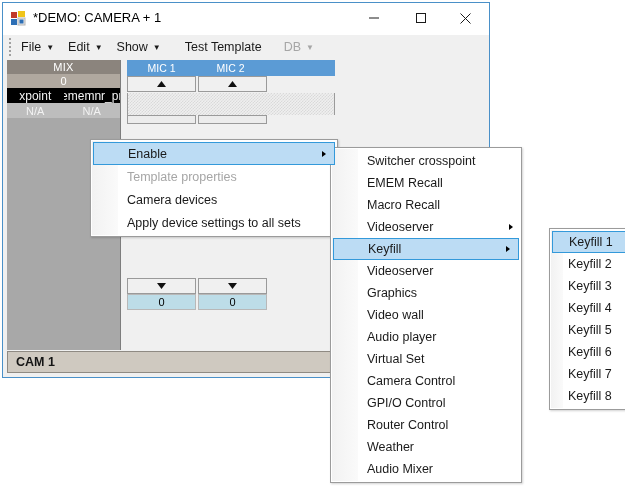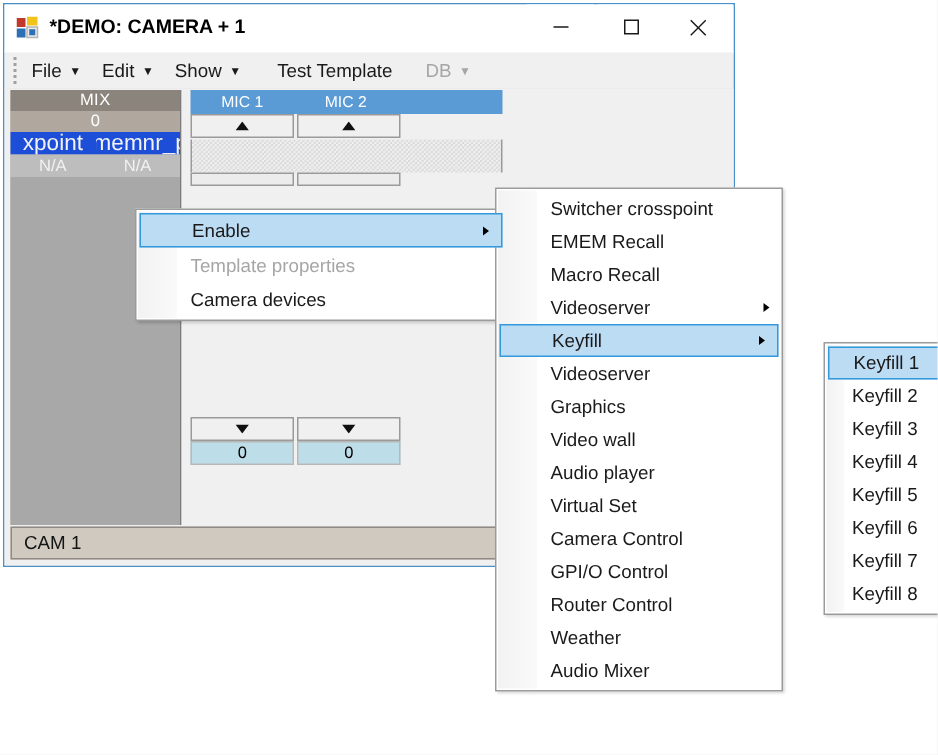--- a/index.html
+++ b/index.html
@@ -23,21 +23,20 @@
     background:#f0f0f0;
     box-sizing:border-box;
   }
 
   
   #title-bar{
     position:relative;
     height:31px;
     background:#ffffff;
     border-bottom:1px solid #ffffff;
-    font-weight:bold;
   }
   #app-icon{
     position:absolute; left:8px; top:8px;
     width:15px; height:15px;
   }
   #title-text{
     position:absolute; left:30px; top:7px;
     font-size:13px; color:#000;
     white-space:nowrap;
   }
@@ -110,23 +109,23 @@
   }
   #mix-value-row{
     height:14px;
     background:#b0a89f;
     color:#ffffff;
     font-size:11px;
     display:flex; align-items:center; justify-content:center;
   }
   #label-row{
     height:15px;
-    background:#1d4ed8;
+    background:#000000;
     display:flex;
-    font-size:15px;
+    font-size:12px;
     color:#f2f2f2;
   }
   #label-row>div{
     flex:1;
     display:flex; align-items:center; justify-content:center;
     overflow:hidden; white-space:nowrap;
   }
   #na-row{
     height:15px;
     background:#bdbdbd;
@@ -231,20 +230,21 @@
     position:absolute;
     left:4px; right:4px;
     top:292px; height:22px;
     background:#cfc9c0;
     border:1px solid #8f8a83;
     box-sizing:border-box;
     display:flex; align-items:center;
     padding-left:8px;
     font-size:12.5px;
     color:#141414;
+    font-weight:bold;
   }
 
   
   .ctxmenu{
     position:absolute;
     background:#ffffff;
     border:1px solid #9b9b9b;
     box-sizing:border-box;
     padding:2px 0;
     font-size:12.5px;
@@ -283,21 +283,21 @@
     right:8px; top:50%;
     transform:translateY(-50%);
     width:0;height:0;
     border-left:4px solid #000;
     border-top:3.5px solid transparent;
     border-bottom:3.5px solid transparent;
   }
 
   #menu-level1{ left:90px; top:139px; width:248px; }
   #menu-level1 .mi{ height:23px; }
-  #menu-level2{ left:330px; top:125px; width:192px; }
+  #menu-level2{ left:330px; top:147px; width:192px; }
   #menu-level3{ left:517px; top:228px; width:105px;margin-left:32px; }
   #menu-level3 .mi{ padding-left:18px; }
   #menu-level3 .mi.sel{ padding-left:16px; }
   #menu-level3::before{ width:12px; }
 </style>
 </head>
 <body>
 
 <div id="app-window">
 
@@ -426,20 +426,23 @@
   <div class="mi sel">
     <span>Enable</span>
     <span class="arrow"></span>
   </div>
   <div class="mi disabled">
     <span>Template properties</span>
   </div>
   <div class="mi">
     <span>Camera devices</span>
   </div>
+  <div class="mi">
+    <span>Apply device settings to all sets</span>
+  </div>
 </div>
 
 <div class="ctxmenu" id="menu-level2">
   <div class="mi">
     <span>Switcher crosspoint</span>
   </div>
   <div class="mi">
     <span>EMEM Recall</span>
   </div>
   <div class="mi">

